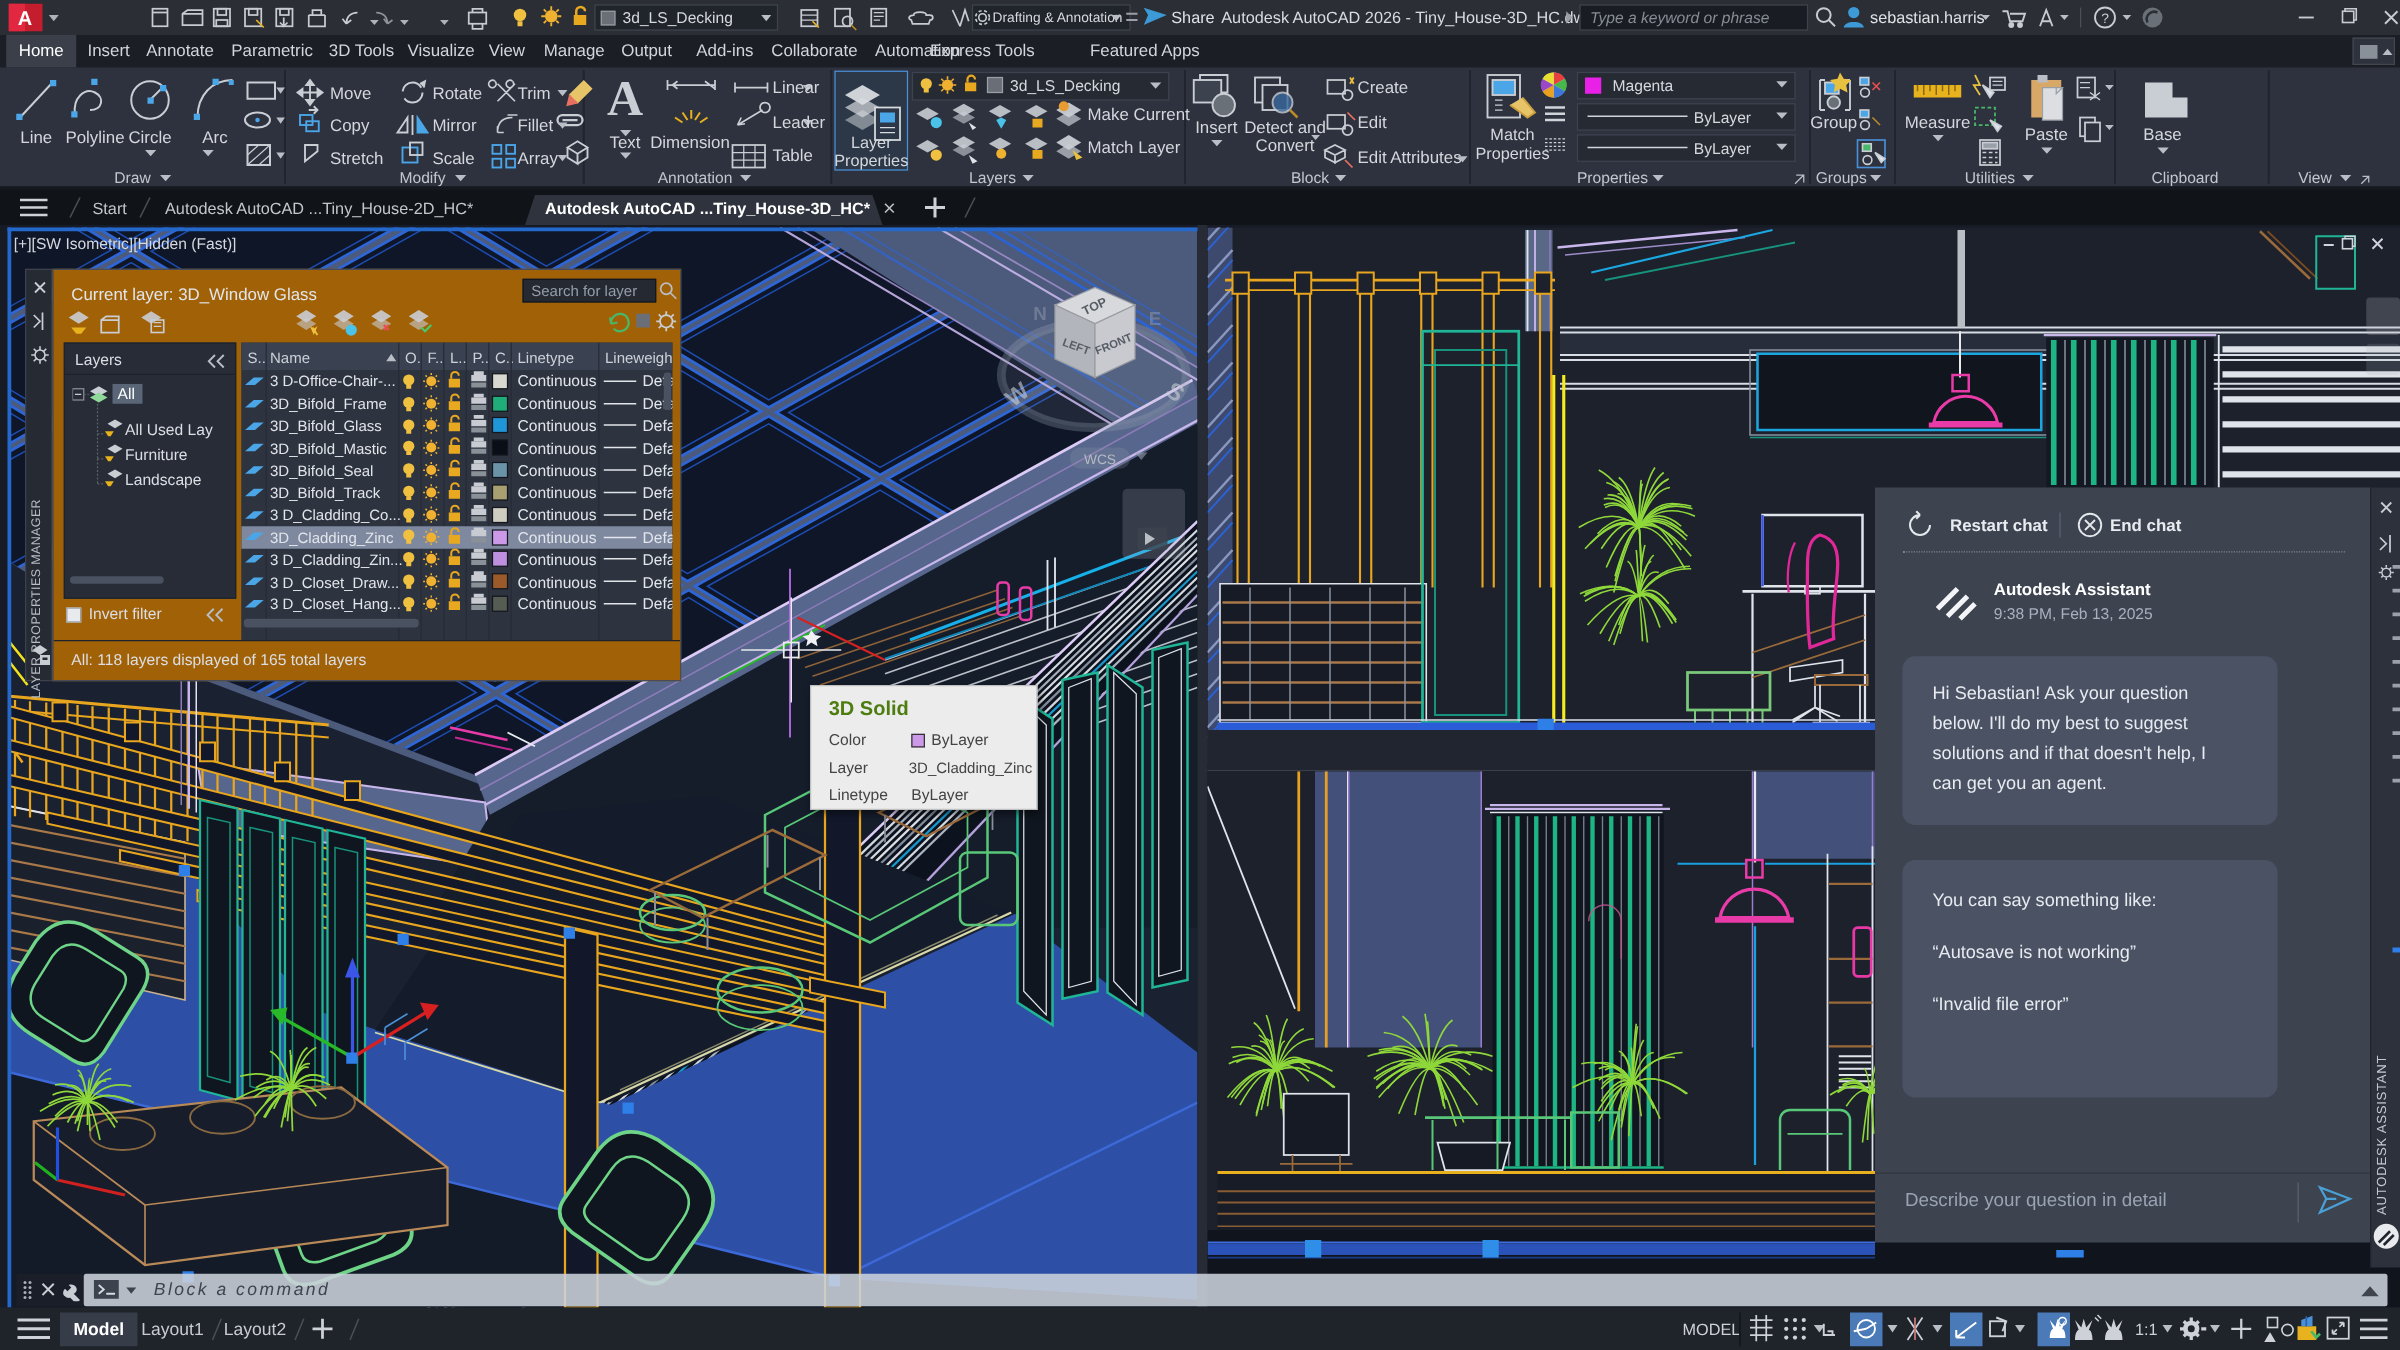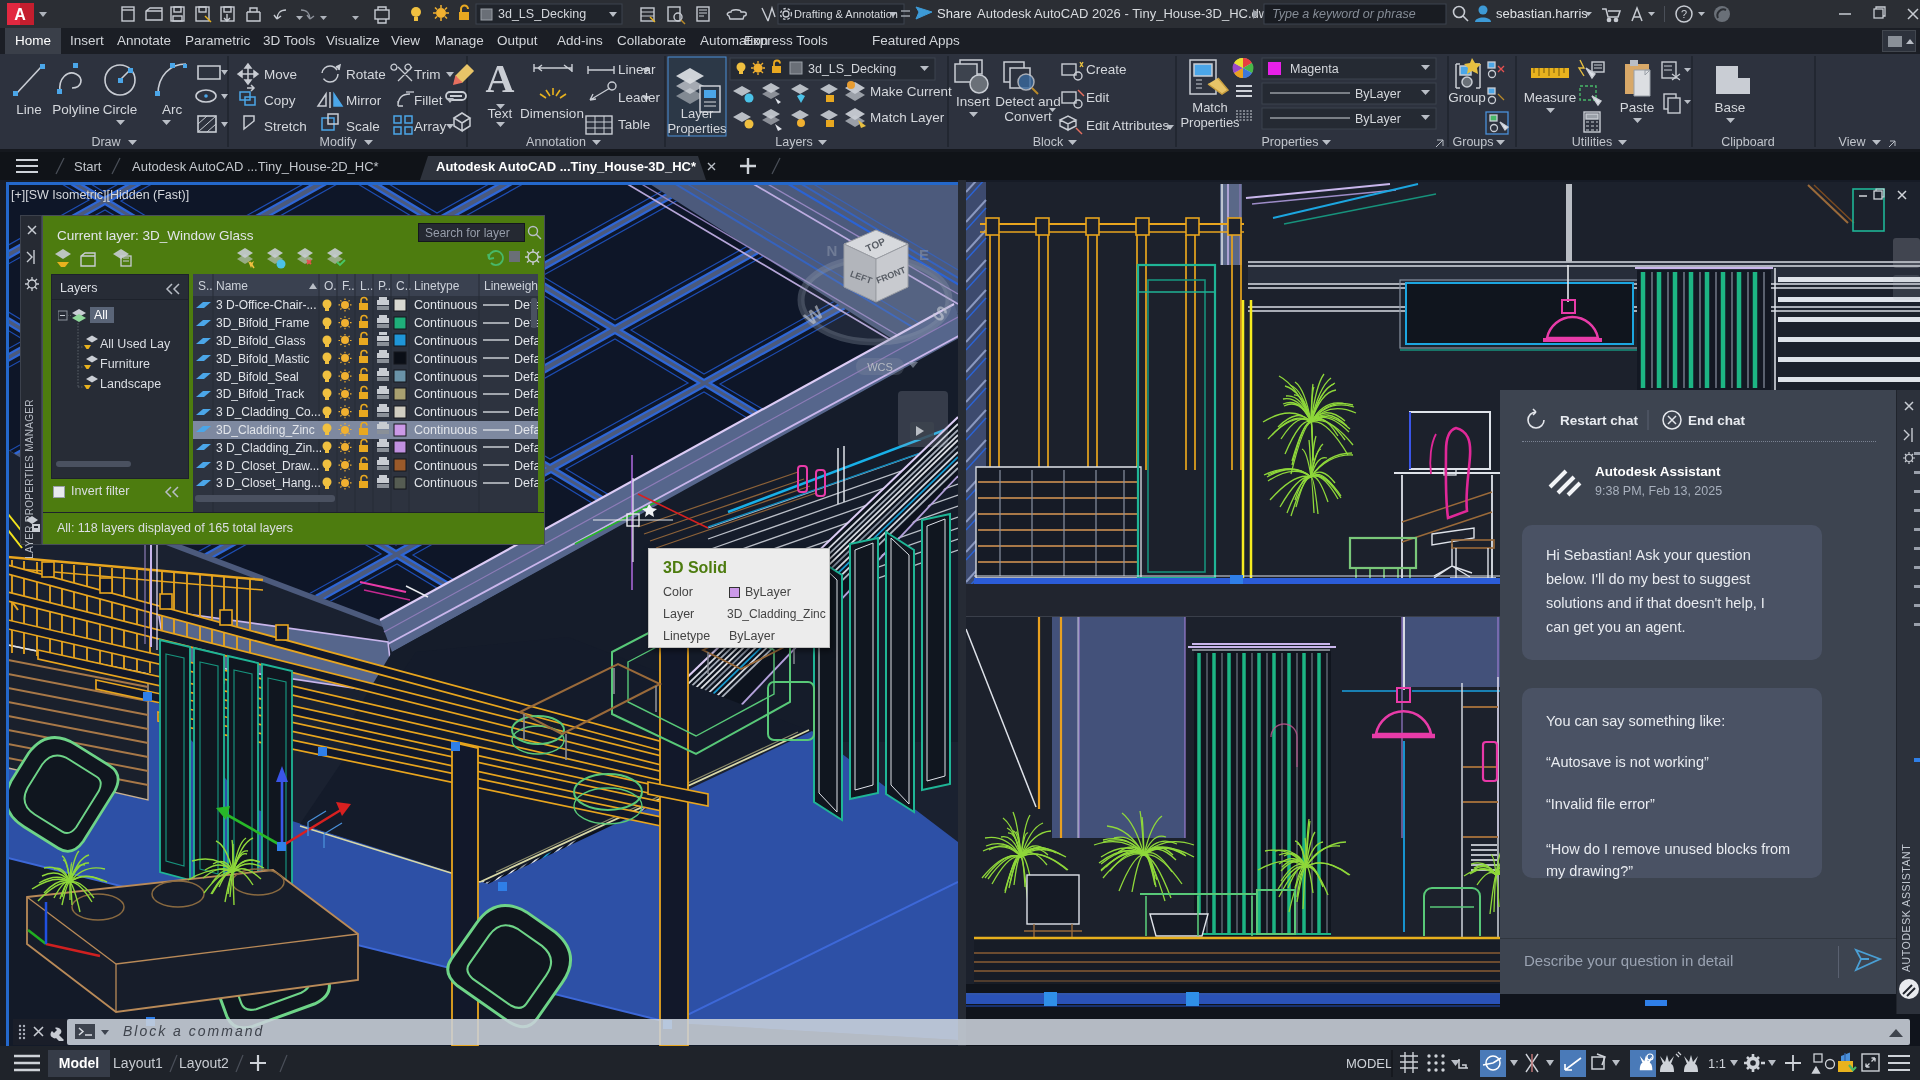--- a/index.html
+++ b/index.html
@@ -1309,21 +1309,21 @@
             </g>
         </svg>
         <div class="abs" style="left:-79px;top:255px;width:180px;height:16px;transform:rotate(-90deg);color:#b8bdc6;font-size:10px;letter-spacing:0.3px;text-align:center">LAYER PROPERTIES MANAGER</div>
         <svg class="abs" style="left:3px;top:298px" width="18" height="22">
             <path d="M2 6 l6 -4 l6 4 l-6 4 z" fill="#c8ccd3"></path>
             <rect x="8" y="10" width="8" height="8" fill="#c8ccd3"></rect>
             <rect x="10" y="12" width="4" height="2" fill="#262a33"></rect>
           </svg>
       </div>
 
-      <div class="abs" style="left:22px;top:0;width:503px;height:330px;background:#4d7c0f;border:1px solid #474d5a">
+      <div class="abs" style="left:22px;top:0;width:503px;height:330px;background:#a16207;border:1px solid #474d5a">
         <div class="abs" style="left:14px;top:12px;color:#e2e5ea;font-size:13.5px">Current layer: 3D_Window Glass</div>
         <div class="abs" style="left:375px;top:7px;width:107px;height:19px;background:#252932;border:1px solid #14171d;color:#969daa;font-size:12px;line-height:18px;padding-left:6px">Search for layer</div>
         <svg class="abs" style="left:484px;top:9px" width="16" height="16">
             <circle cx="6" cy="6" r="4.5" fill="none" stroke="#b8bdc6" stroke-width="1.4"></circle>
             <path d="M9 9 l5 5" stroke="#b8bdc6" stroke-width="1.4"></path>
           </svg>
 
         <svg class="abs" style="left:8px;top:30px" width="490" height="26">
           <g fill="#c9cdd4">
             <path d="M4 8 l8 -5 l8 5 l-8 5 z" opacity="0.9"></path>
@@ -1701,21 +1701,20 @@
       </svg>
       <div class="abs" style="left:95px;top:74px;color:#fff;font-size:13.5px;font-weight:bold">Autodesk Assistant</div>
       <div class="abs" style="left:95px;top:94px;color:#a8b0bd;font-size:12.5px">9:38 PM, Feb 13, 2025</div>
       <div class="abs" style="left:22px;top:135px;width:300px;height:135px;background:#4a5264;border-radius:10px">
         <div style="padding:18px 24px;color:#e8ebf0;font-size:14.5px;line-height:24px">Hi Sebastian! Ask your question<br>below. I'll do my best to suggest<br>solutions and if that doesn't help, I<br>can get you an agent.</div>
       </div>
       <div class="abs" style="left:22px;top:298px;width:300px;height:190px;background:#4a5264;border-radius:10px">
         <div class="abs" style="left:24px;top:25px;color:#e8ebf0;font-size:14.5px">You can say something like:</div>
         <div class="abs" style="left:24px;top:66px;color:#e8ebf0;font-size:14.5px">“Autosave is not working”</div>
         <div class="abs" style="left:24px;top:108px;color:#e8ebf0;font-size:14.5px">“Invalid file error”</div>
-        <div class="abs" style="left:24px;top:150px;width:260px;color:#e8ebf0;font-size:14.5px;line-height:22px">“How do I remove unused blocks from my drawing?”</div>
       </div>
       <div class="abs" style="left:0;top:548px;width:396px;height:1px;background:#30363f"></div>
       <div class="abs" style="left:24px;top:562px;color:#9aa3b2;font-size:15px">Describe your question in detail</div>
       <div class="abs" style="left:338px;top:556px;width:1px;height:32px;background:#5a6170"></div>
       <svg class="abs" style="left:352px;top:556px" width="32" height="30">
         <path d="M4 24 L28 13 L4 4 L9 13 z M9 13 L17 13" fill="none" stroke="#4a9fd4" stroke-width="1.8"></path>
       </svg>
     </div>
 
     <div class="abs" style="left:1896px;top:210px;width:24px;height:624px;background:#2c313b;border-left:1px solid #20242c">

